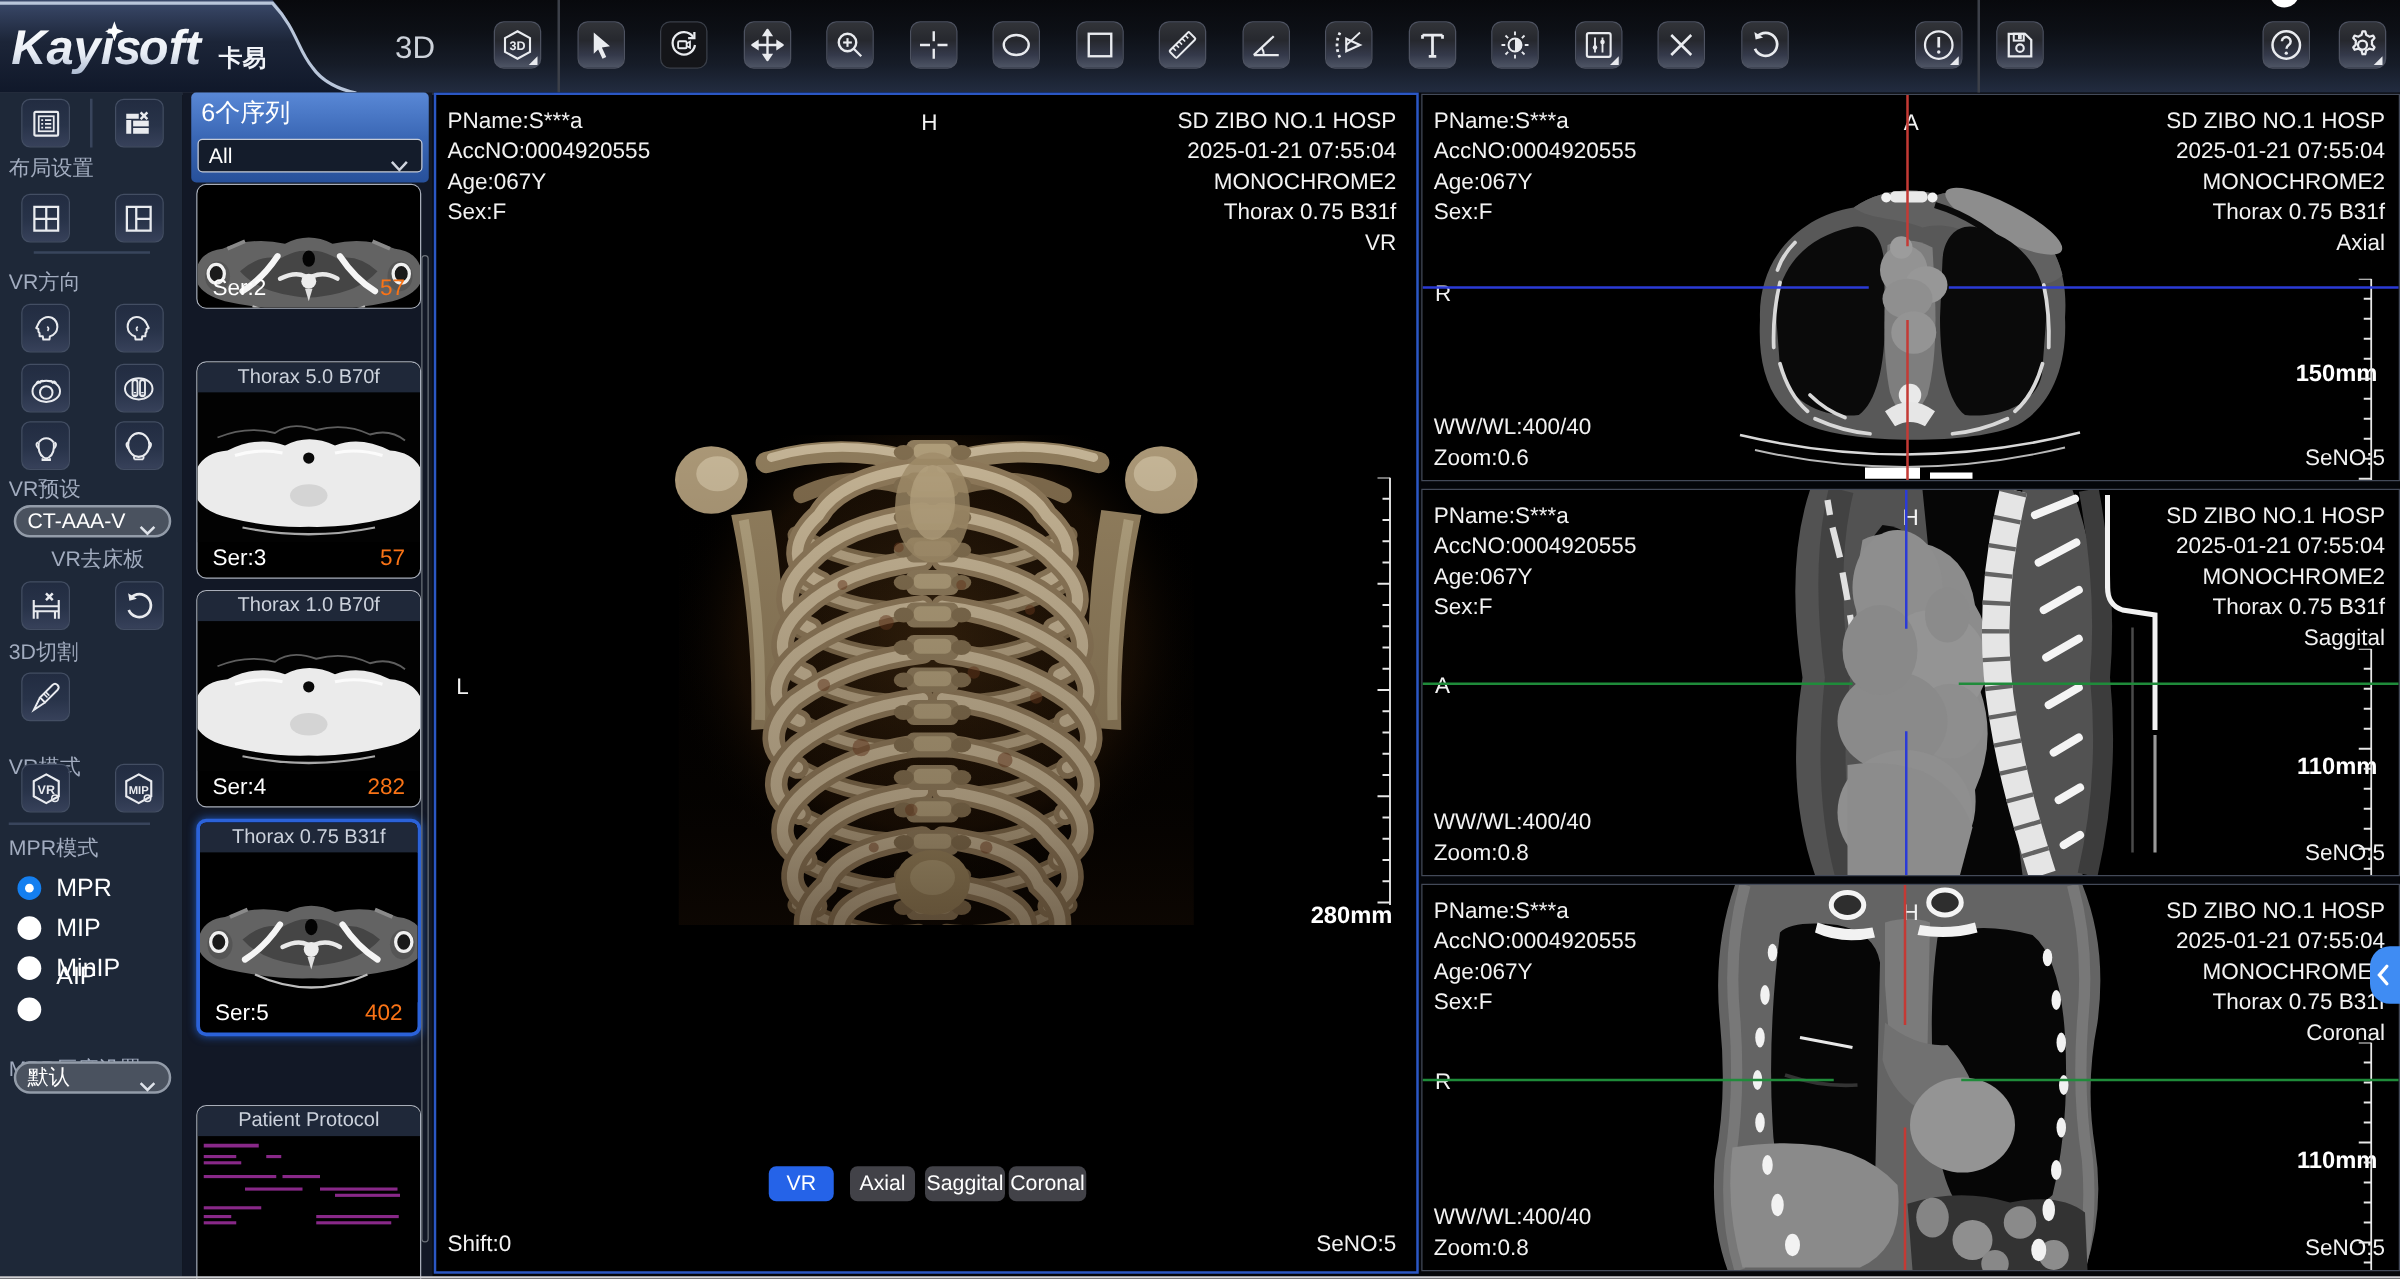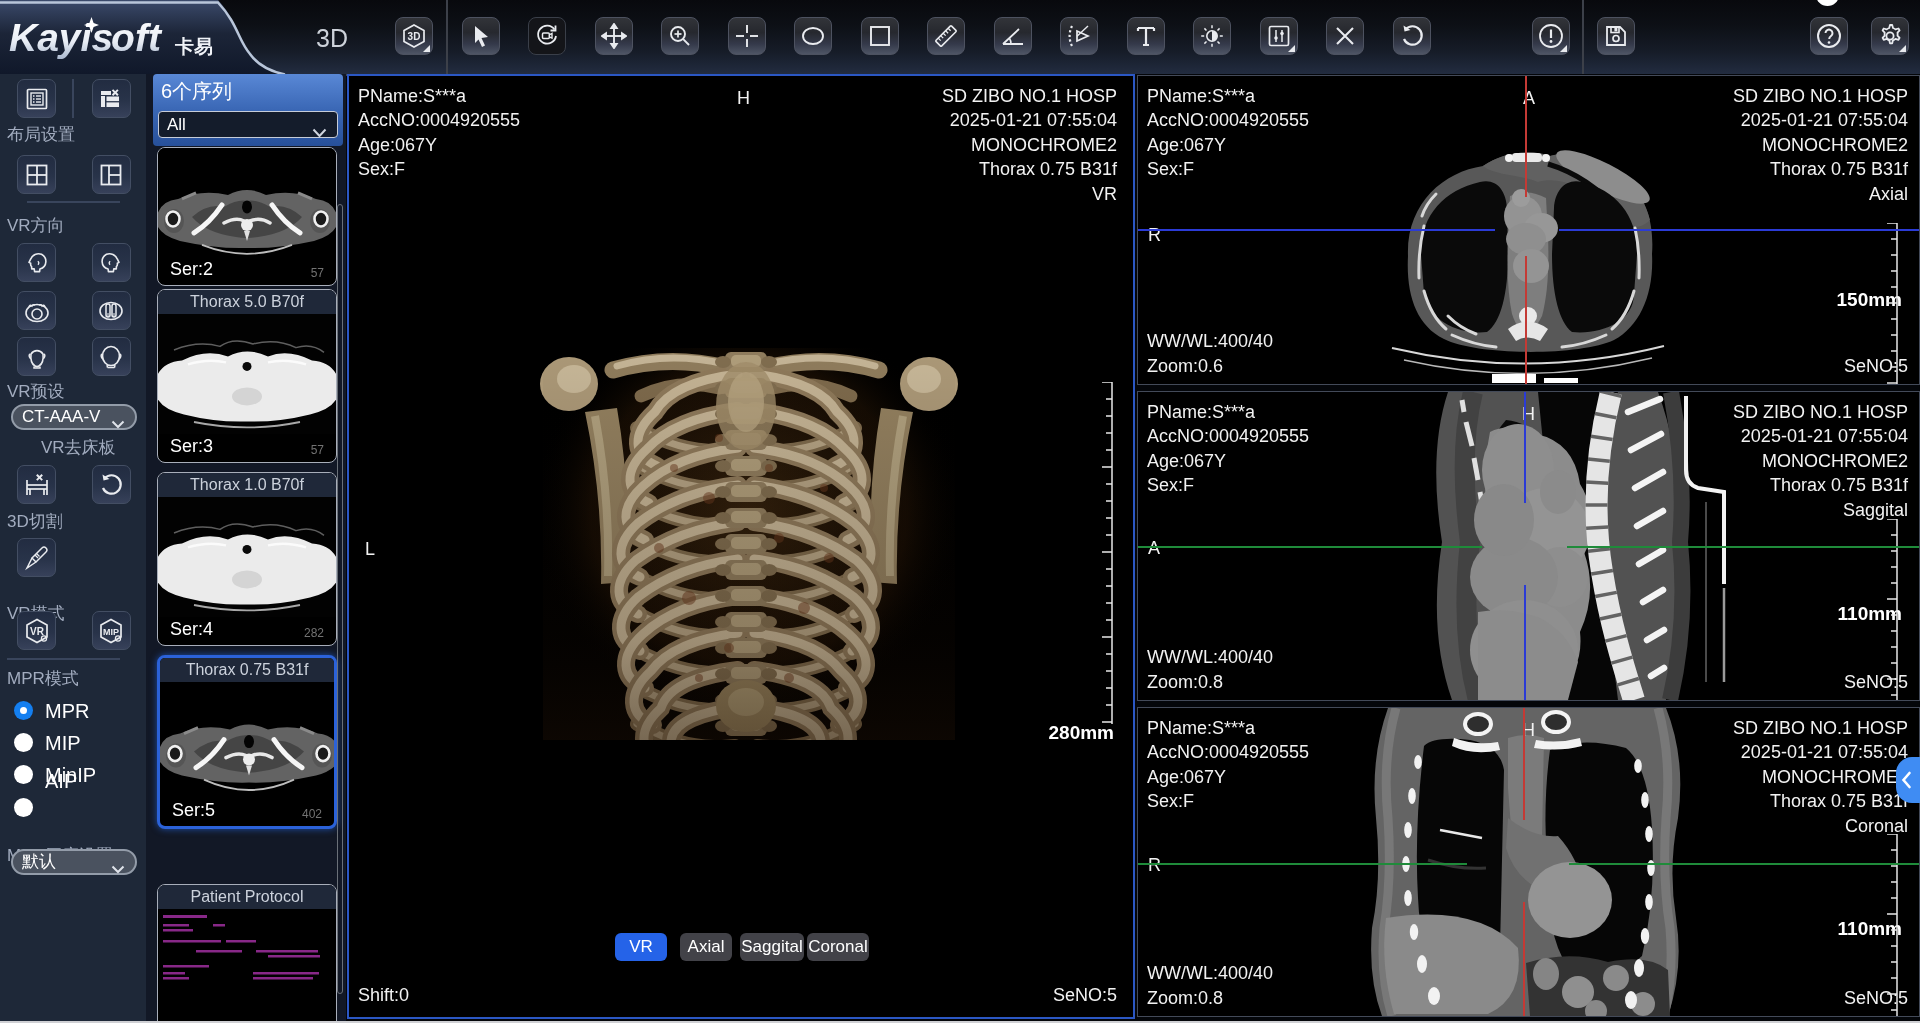--- a/index.html
+++ b/index.html
@@ -41,21 +41,21 @@
     background:linear-gradient(180deg,#5988d6 0%,#3a67b5 50%,#27509a 100%); border-radius:4px; }
   #serhead { position:absolute; left:7px; top:0px; width:190px; height:33px;
     color:#fff; font-size:20px; line-height:34px; padding-left:8px; }
   #allsel { position:absolute; left:12px; top:37px; width:180px; height:27px; background:#141c2b;
     border:1px solid #c6ccd8; border-radius:4px; color:#fff; font-size:17px; line-height:25px; padding-left:8px; }
   .card { position:absolute; left:11px; width:180px; border:1px solid #a8aeba; border-radius:8px;
     background:#000; overflow:hidden; }
   .card .ctitle { width:100%; height:24px; background:#1f2839; color:#ccd2dc; font-size:16px;
     text-align:center; line-height:24px; }
   .card .ser { position:absolute; left:12px; bottom:5px; color:#fff; font-size:18px; }
-  .card .num { position:absolute; right:12px; bottom:5px; color:#737373; font-size:12px; }
+  .card .num { position:absolute; right:12px; bottom:5px; color:#f97316; font-size:18px; }
   .card.sel { border:3px solid #2b62d9; box-shadow:0 0 7px 0px #2050a8; }
   #scrollbar { position:absolute; left:191px; top:130px; width:6px; height:790px;
     border:1px solid #6a7078; border-radius:3px; }
   
   .vp { position:absolute; background:#000; }
   #vmain { left:347px; top:74px; width:788px; height:945px; border:2px solid #2b57c4; }
   .rvp { left:1137px; width:783px; height:310px; border:1px solid #434a59; }
   .ovl { position:absolute; color:#f2f2f2; font-size:18px; white-space:nowrap; line-height:24.4px; }
   .ovl.r { text-align:right; }
   .ovl div { height:24.4px; }
@@ -407,21 +407,21 @@
 <div class="pill" style="top:775px;">默认<span class="chev"><svg width="14" height="9" viewBox="0 0 14 9">
             <path d="M1.5 1.5 L7 7 L12.5 1.5" fill="none" stroke="#dfe3ea" stroke-width="2"></path>
           </svg></span></div>
 </div>
   <div id="thumbs">
 <div id="serpanel"></div>
       <div id="serhead">6个序列</div>
 <div id="allsel">All<span style="position:absolute;right:10px;top:8px;"><svg width="15" height="10" viewBox="0 0 15 10">
             <path d="M1.5 1.5 L7.5 8 L13.5 1.5" fill="none" stroke="#cfd4de" stroke-width="2"></path>
           </svg></span></div>
-<div class="card" style="top:73px;height:139px;"><svg width="178" height="112" viewBox="0 0 178 112">
+<div class="card" style="top:73px;height:100px;"><svg width="178" height="112" viewBox="0 0 178 112">
           <rect width="178" height="112" fill="#000"></rect>
 <path d="M-2 72.96 Q0 52.959999999999994 20 50.959999999999994 Q44 40.959999999999994 70 46.959999999999994 Q89 36.959999999999994 108 46.959999999999994 Q134 40.959999999999994 158 50.959999999999994 Q178 52.959999999999994 180 72.96 Q178 86.96 156 92.96 Q120 100.96 89 99.96 Q58 100.96 22 92.96 Q0 86.96 -2 72.96 Z" fill="#636363"></path>
 <path d="M34 68.96 Q50 54.959999999999994 66 58.959999999999994 Q80 50.959999999999994 89 52.959999999999994 Q98 50.959999999999994 112 58.959999999999994 Q128 54.959999999999994 144 68.96 Q130 84.96 100 88.96 Q89 90.96 78 88.96 Q48 84.96 34 68.96 Z" fill="#454545"></path>
 <ellipse cx="16" cy="72.96" rx="10" ry="12" fill="#555"></ellipse>
 <ellipse cx="162" cy="72.96" rx="10" ry="12" fill="#555"></ellipse>
 <ellipse cx="15" cy="70.96" rx="6.5" ry="7.5" fill="#1a1a1a" stroke="#f0f0f0" stroke-width="2.6"></ellipse>
 <ellipse cx="163" cy="70.96" rx="6.5" ry="7.5" fill="#1a1a1a" stroke="#f0f0f0" stroke-width="2.6"></ellipse>
 <path d="M36 84.96 Q52 74.96 64 56.959999999999994" stroke="#f6f6f6" stroke-width="5" fill="none" stroke-linecap="round"></path>
 <path d="M114 56.959999999999994 Q126 74.96 142 84.96" stroke="#f6f6f6" stroke-width="5" fill="none" stroke-linecap="round"></path>
 <path d="M66 74.96 Q78 68.96 86 72.96 M92 72.96 Q102 68.96 112 74.96" stroke="#e8e8e8" stroke-width="3.5" fill="none" stroke-linecap="round"></path>

